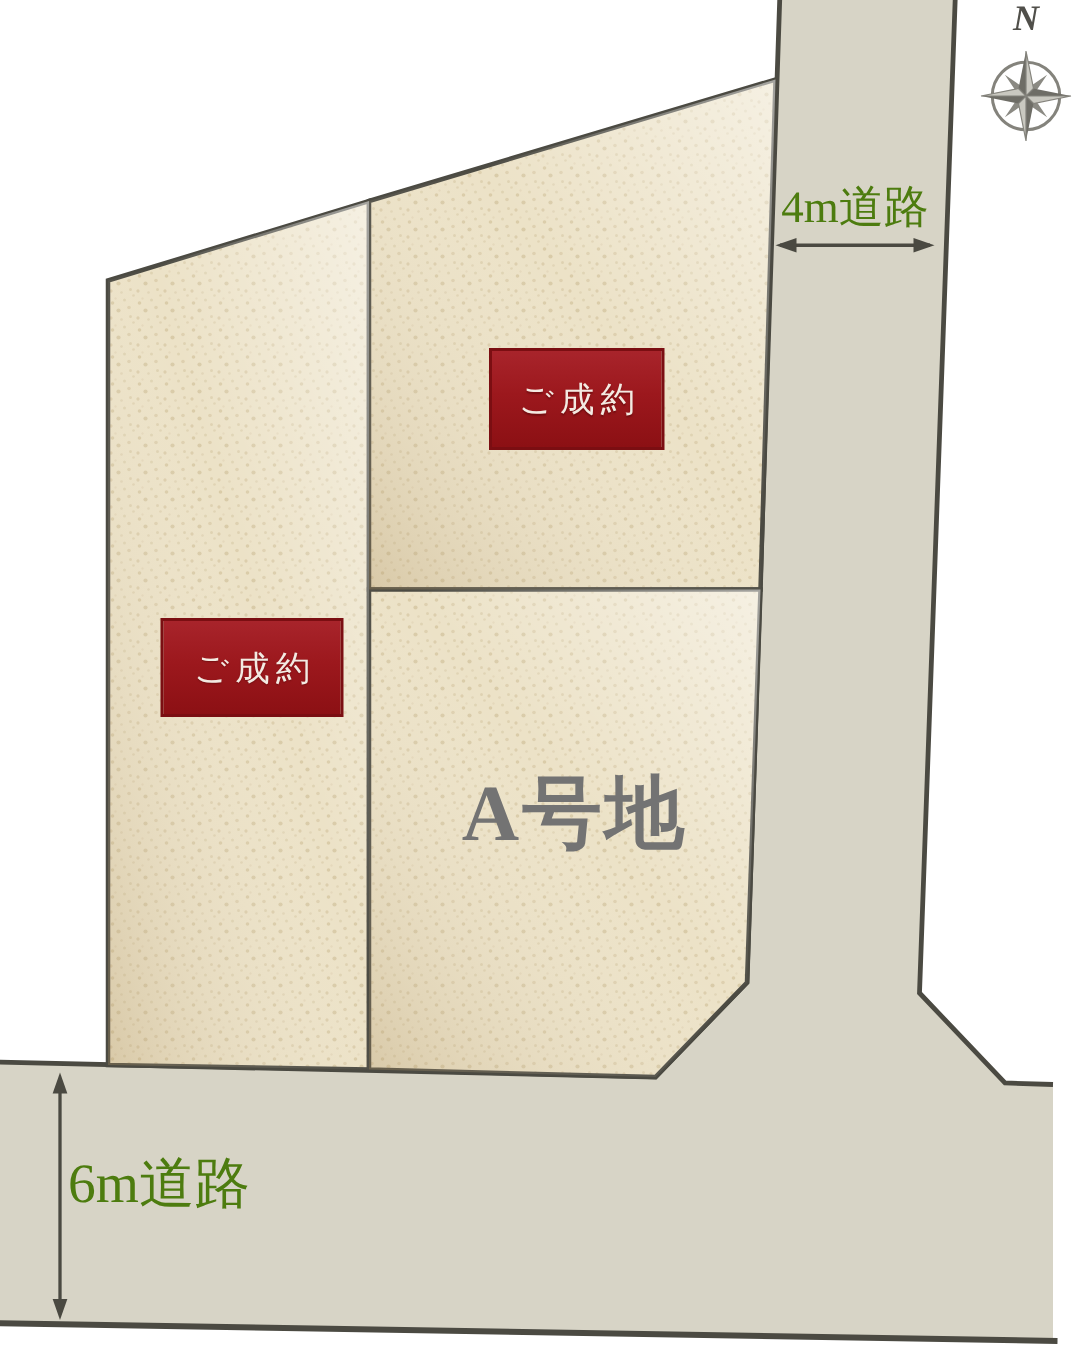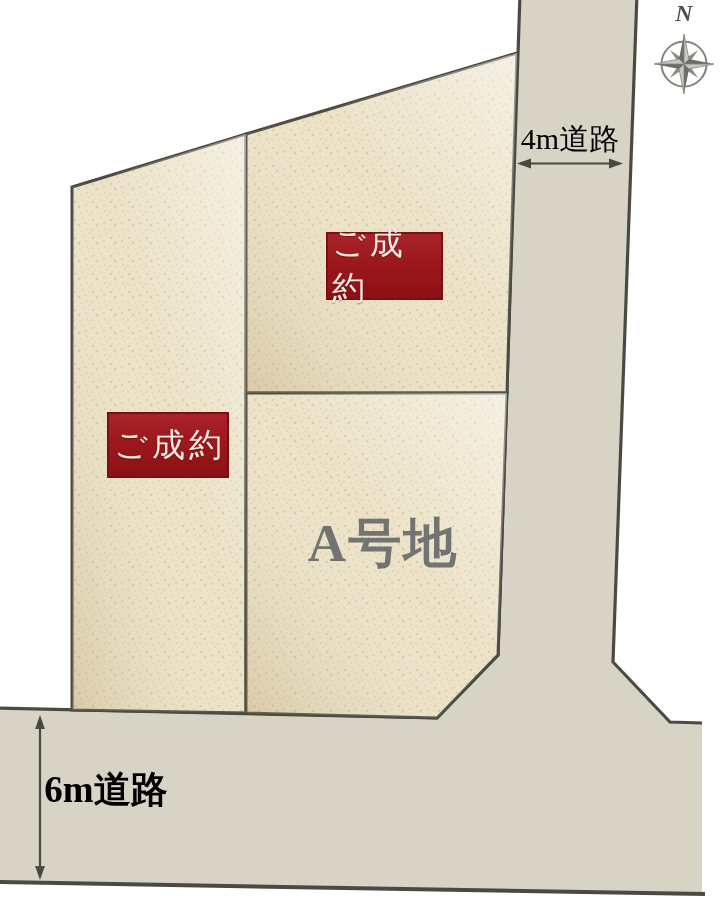--- a/index.html
+++ b/index.html
@@ -6,37 +6,37 @@
   #stage{
     position:relative;
     width:722px;height:900px;
     background:#ffffff;
     overflow:hidden;
     font-family:"Liberation Serif","DejaVu Serif",serif;
   }
   #plan-svg{position:absolute;left:0;top:0;}
   .label{
     position:absolute;
-    color:#000000;
+    color:#4d7c0f;
     text-align:center;
     line-height:1.1;
     white-space:nowrap;
   }
   .road-label-4m{left:500px;top:122px;width:140px;font-size:30px;}
-  .road-label-6m{left:40px;top:770px;width:132px;font-size:37px;font-weight:bold;}
+  .road-label-6m{left:40px;top:770px;width:132px;font-size:37px;}
   .north-label{left:660px;top:0px;width:48px;font-size:24px;font-style:italic;font-weight:bold;color:#504f4a;}
   .lot-a-label{left:253px;top:514px;width:260px;font-size:53px;font-weight:bold;color:#737373;letter-spacing:2px;}
   .sold-badge{
     position:absolute;
     box-sizing:border-box;
     display:flex;align-items:center;justify-content:center;
     background:linear-gradient(180deg,#a8242b 0%,#9c181d 45%,#8c1014 100%);
     border:2px solid #7b0e12;
     color:#f3eae2;
-    font-size:33px;
+    font-size:23px;
     letter-spacing:4px;
     padding-left:4px;
     text-shadow:0 1px 1px rgba(60,0,0,.4);
   }
   .sold-badge.west{left:107px;top:412px;width:122px;height:66px;}
   .sold-badge.northeast{left:326px;top:232px;width:117px;height:68px;}
 </style>
 </head>
 <body>
 

